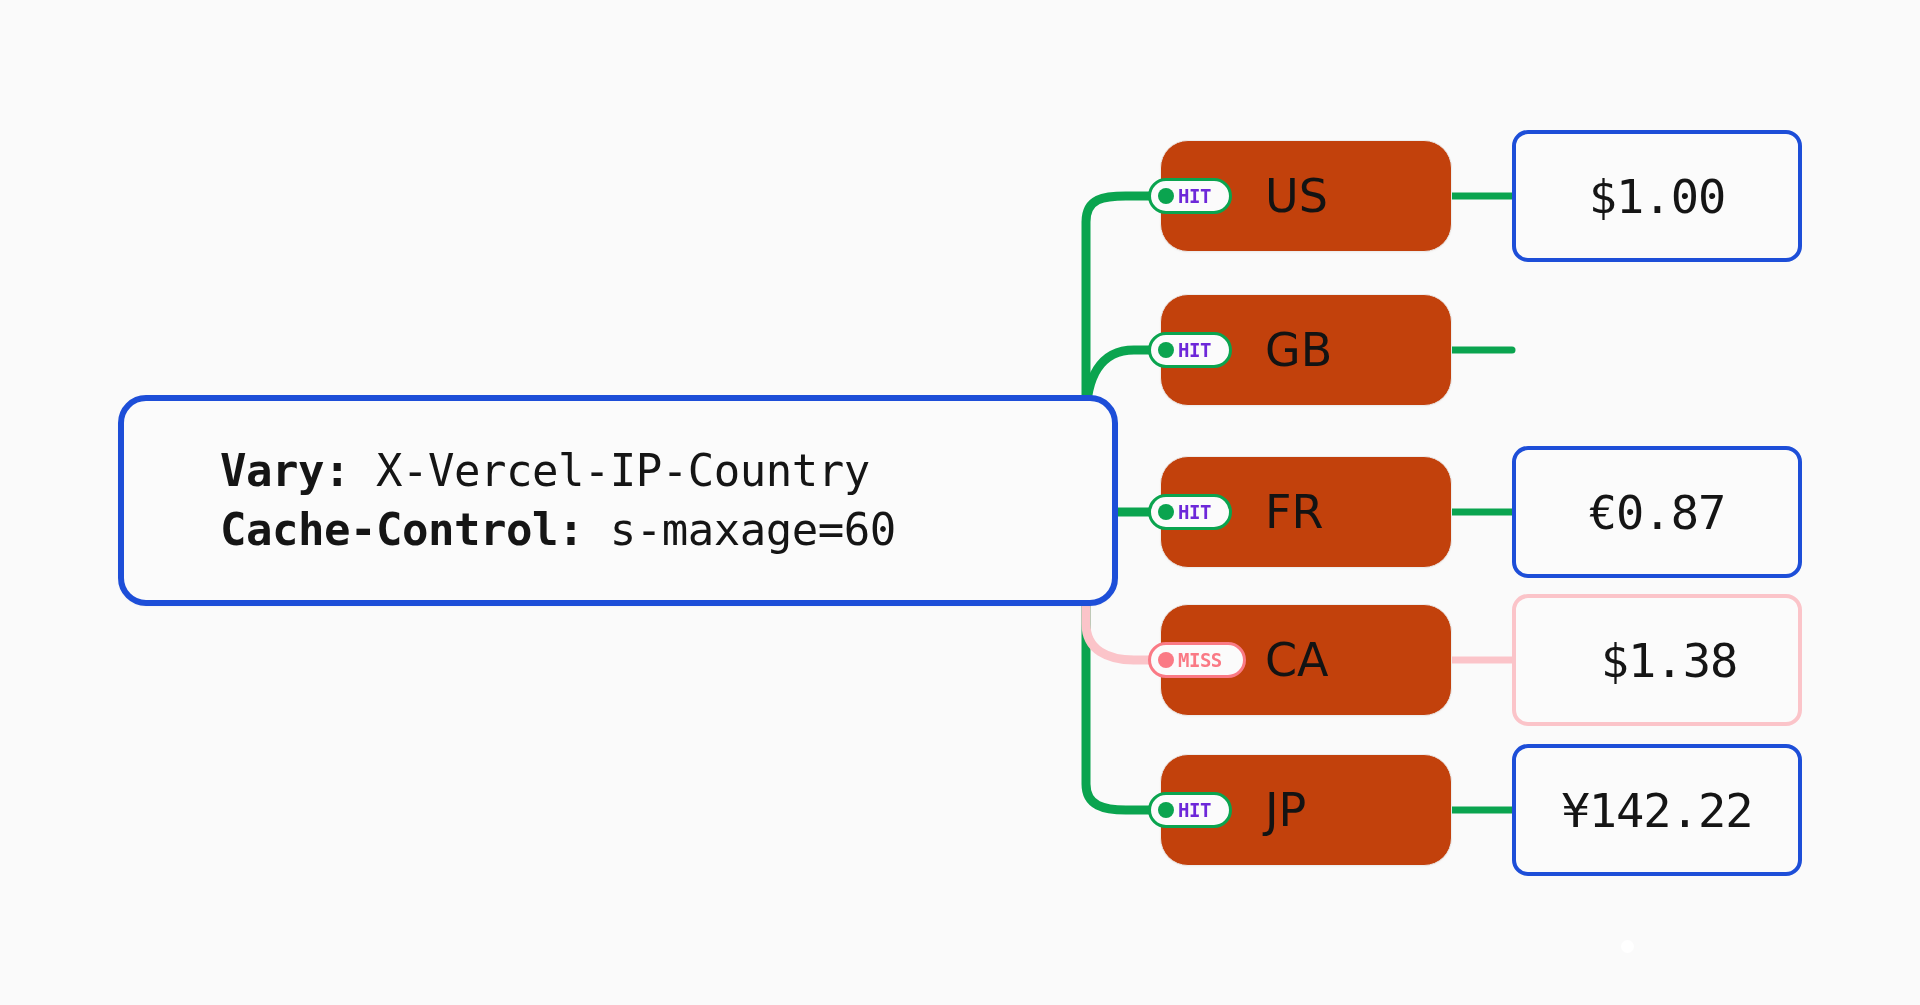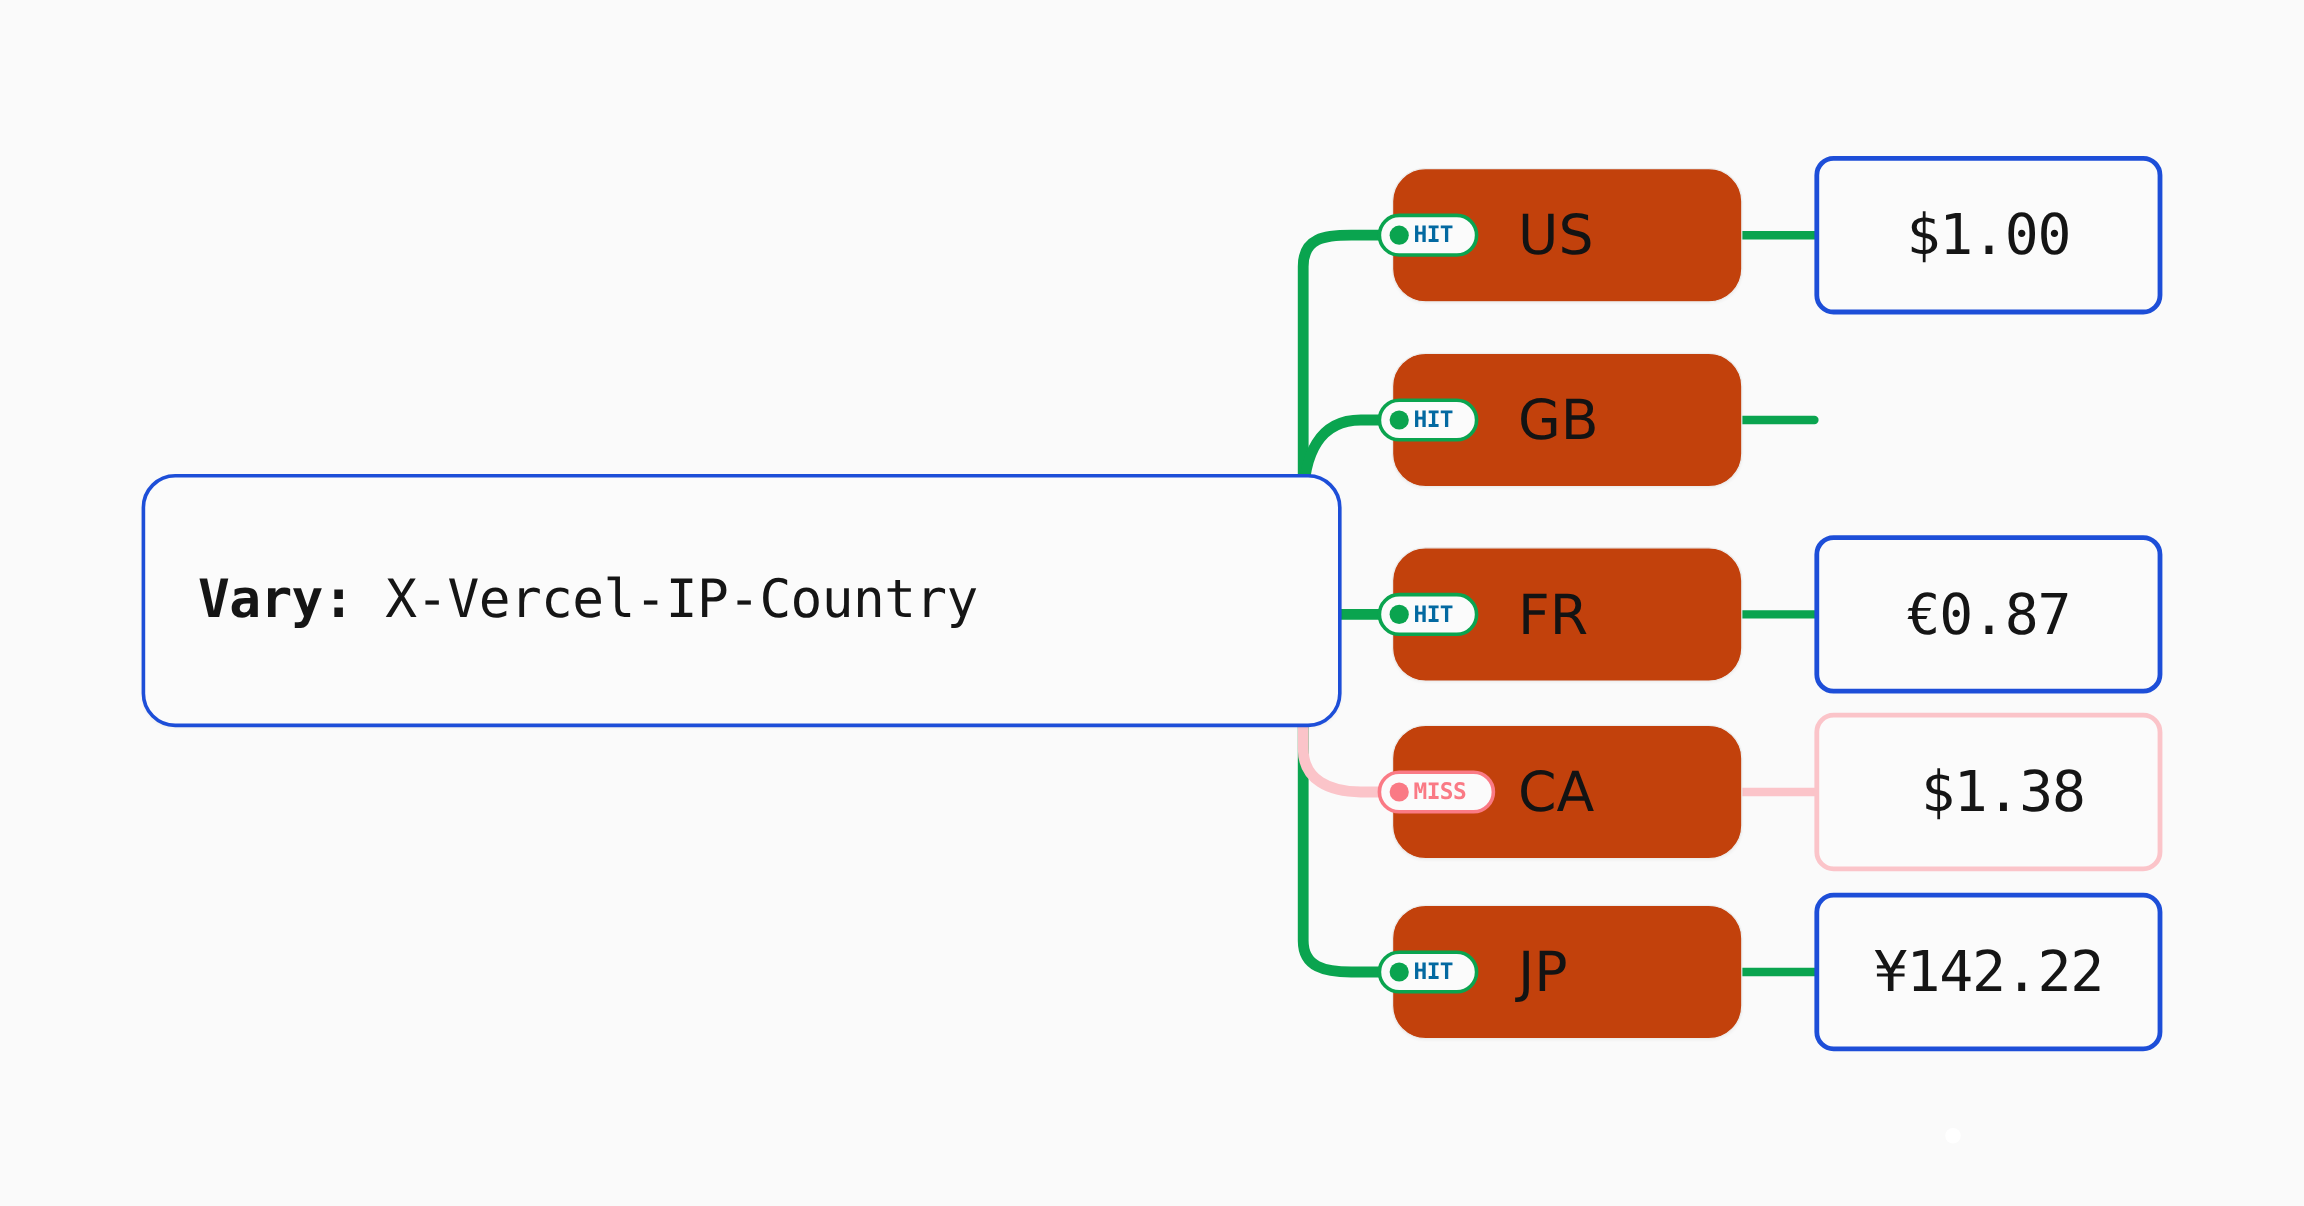--- a/index.html
+++ b/index.html
@@ -12,26 +12,26 @@
   #canvas{position:relative;width:1920px;height:1005px;}
 
   
   #wires{position:absolute;left:0;top:0;width:1920px;height:1005px;z-index:1;}
 
   
   .header-box{
     position:absolute;
     left:118px;top:395px;width:1000px;height:211px;
     background:#fbfbfb;
-    border:3px solid #1d4ed8;
+    border:6px solid #1d4ed8;
     border-radius:28px;
     box-sizing:border-box;
     display:flex;flex-direction:column;
     align-items:flex-start;justify-content:center;
-    padding-left:44px;
+    padding-left:96px;
     z-index:3;
     box-shadow:0 1px 2px rgba(0,0,0,.03);
   }
   .hdr-line{
     font-family:"DejaVu Sans Mono",monospace;
     font-size:44px;
     line-height:1.33;
     color:#151515;
     white-space:pre;
     letter-spacing:-0.5px;
@@ -76,21 +76,21 @@
     width:16px;height:16px;border-radius:50%;
     flex:0 0 auto;margin-right:4px;
   }
   .pill .ptxt{
     font-family:"DejaVu Sans Mono",monospace;
     font-size:19px;font-weight:700;
     letter-spacing:-0.5px;line-height:1;
   }
   .pill.hit{border:3px solid #0aa44f;width:84px;}
   .pill.hit .dot{background:#0aa44f;}
-  .pill.hit .ptxt{color:#0369a1;text-align:right;}
+  .pill.hit .ptxt{color:#6d28d9;text-align:right;}
   .pill.miss{border:3px solid #fa7a85;width:98px;}
   .pill.miss .dot{background:#fa7a85;}
   .pill.miss .ptxt{color:#fa7a85;}
 
   
   .price-box{
     position:absolute;
     left:1512px;width:290px;height:132px;
     background:#fbfbfb;
     border-radius:16px;
@@ -143,20 +143,21 @@
       <path d="M1452 196 L1512 196" stroke="#0aa44f" stroke-width="7"></path>
       <path d="M1452 350 L1512 350" stroke="#0aa44f" stroke-width="7"></path>
       <path d="M1452 512 L1512 512" stroke="#0aa44f" stroke-width="7"></path>
       <path d="M1452 660 L1512 660" stroke="#fbc4c9" stroke-width="7"></path>
       <path d="M1452 810 L1512 810" stroke="#0aa44f" stroke-width="7"></path>
     </g>
   </svg>
 
   <div class="header-box">
     <div class="hdr-line"><span class="hdr-key">Vary:</span><span class="hdr-val"> X-Vercel-IP-Country</span></div>
+    <div class="hdr-line"><span class="hdr-key">Cache-Control:</span><span class="hdr-val"> s-maxage=60</span></div>
   </div>
 
   <div class="country-card" style="top:140px">
     <span class="country-label">US</span>
   </div>
   <div class="pill hit" style="top:178px">
     <span class="dot"></span>
     <span class="ptxt">HIT</span>
   </div>
   <div class="price-box ok" style="top:130px">

